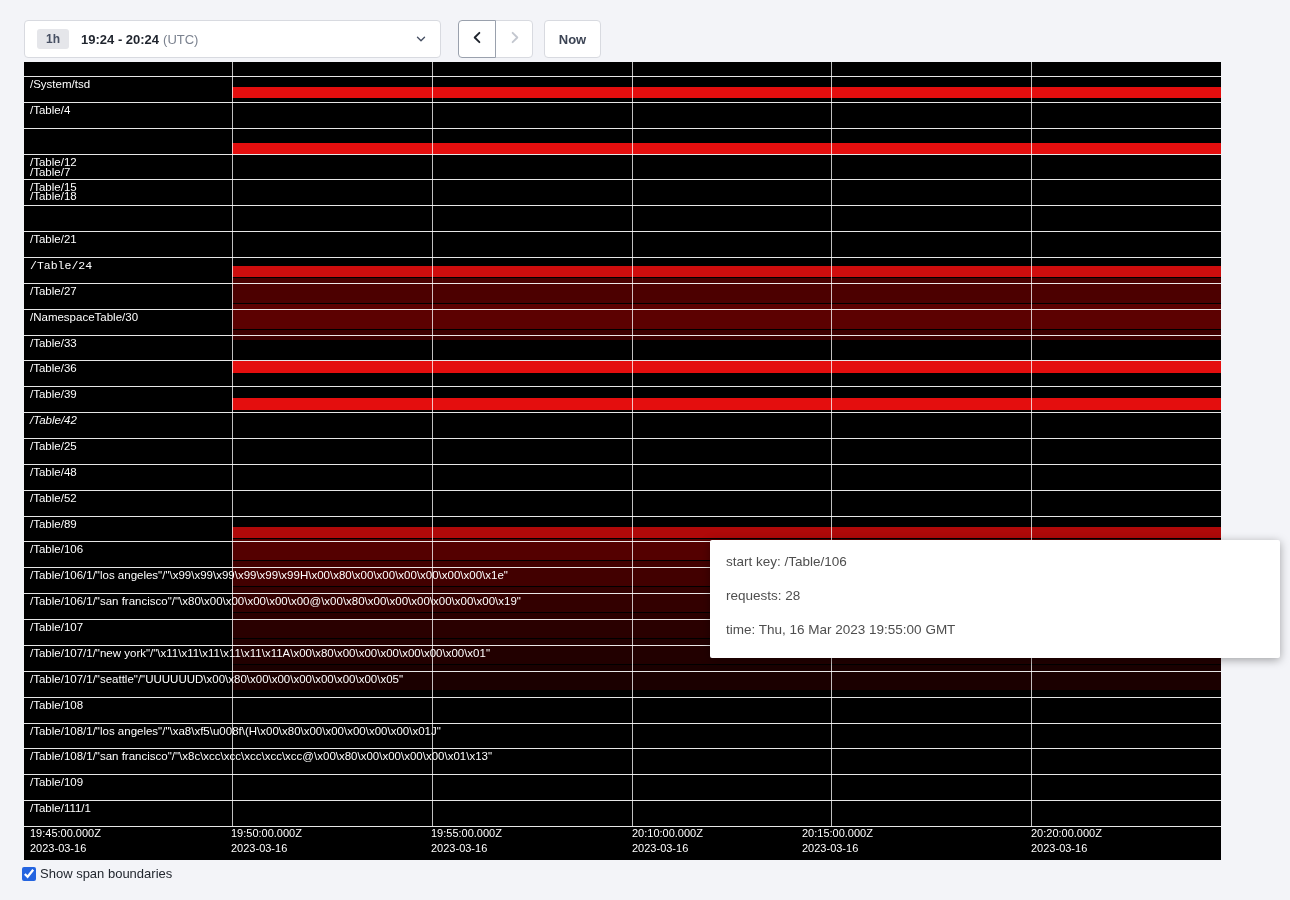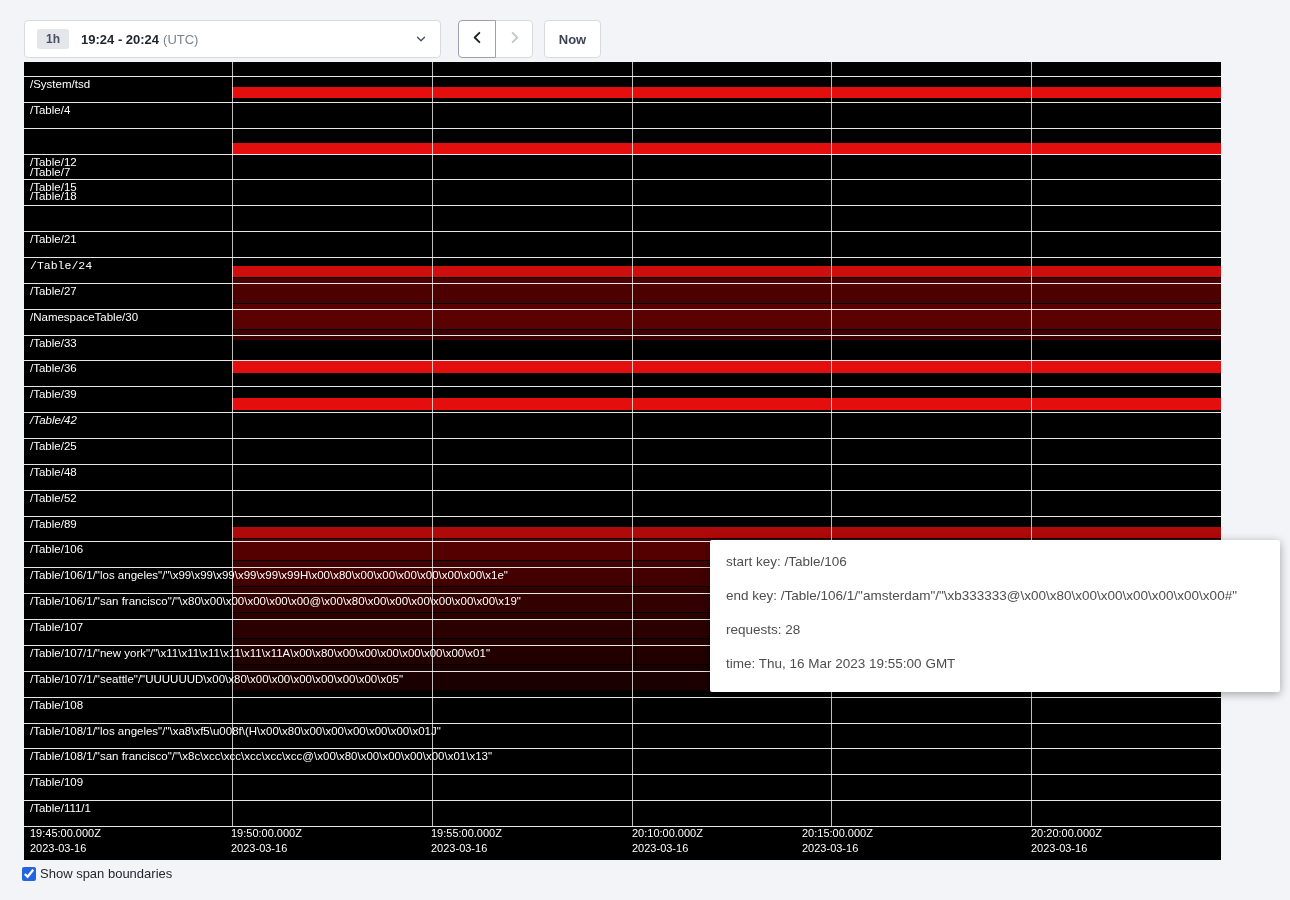--- a/index.html
+++ b/index.html
@@ -206,21 +206,20 @@
         <div>2023-03-16</div>
       </div>
       <div class="tick" style="left: 1007px; top: 764px;">
         <div>20:20:00.000Z</div>
         <div>2023-03-16</div>
       </div>
     </div>
 
   <div class="tooltip">
     <div class="line">start key: /Table/106</div>
-    <div class="line">end key: /Table/106/1/"amsterdam"/"\xb333333@\x00\x80\x00\x00\x00\x00\x00\x00#"</div>
     <div class="line">requests: 28</div>
     <div class="line">time: Thu, 16 Mar 2023 19:55:00 GMT</div>
   </div>
 
   <div class="footer">
     <input type="checkbox" id="spanBoundaries" checked="" style="">
     <label for="spanBoundaries">Show span boundaries</label>
   </div>
 
 </div>

